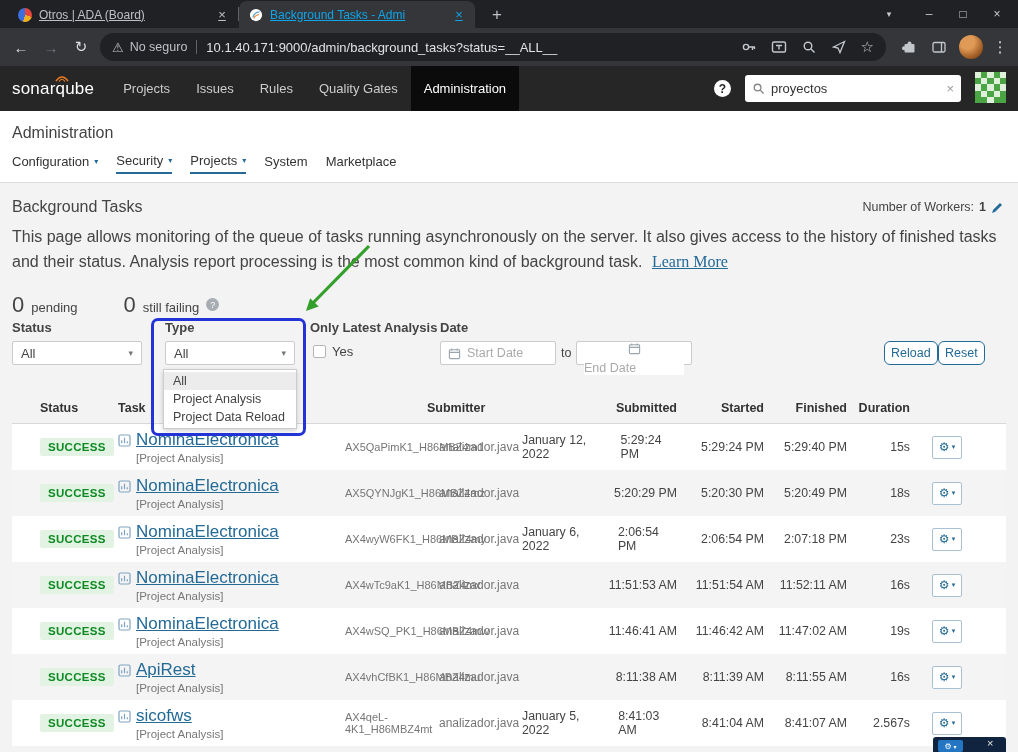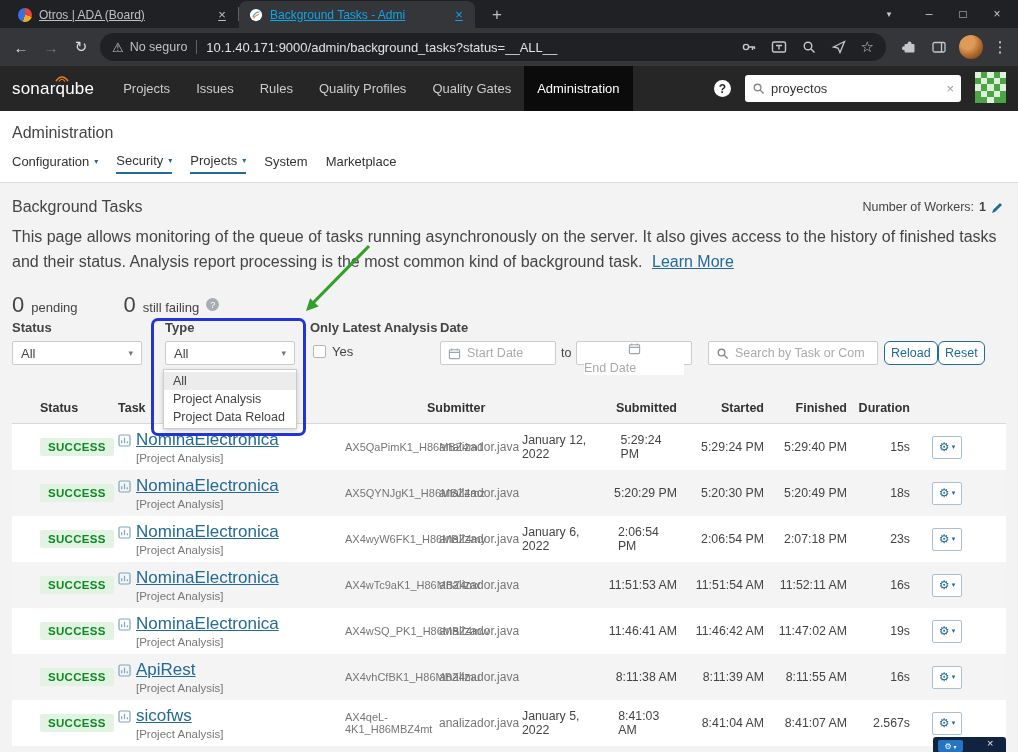--- a/index.html
+++ b/index.html
@@ -57,21 +57,21 @@
   .subnav-item .caret{font-size:8px;color:#236a97;}
   .subnav-item.underlined{border-bottom:2px solid #236a97;}
 
   
   .content{position:absolute;top:183px;left:0;right:0;bottom:0;background:#f3f3f3;}
   .page-head{display:flex;justify-content:space-between;align-items:center;padding:15px 14px 0 12px;}
   .page-title{font-size:16px;color:#444;font-weight:400;}
   .workers{display:flex;align-items:center;gap:5px;font-size:12.5px;color:#444;}
   .workers b{font-weight:bold;}
   .desc{padding:9px 0 0 12px;font-size:16px;color:#444;line-height:1.55;}
-  a.link{color:#236a97;text-decoration:underline;cursor:pointer;}
+  a.link{color:#236a97;text-decoration:underline;cursor:pointer;font-family:Liberation Serif, serif;}
   .stats{display:flex;align-items:center;gap:46px;padding:17px 12px 0 12px;}
   .stat{display:flex;align-items:baseline;gap:7px;color:#444;}
   .stat-num{font-size:22px;}
   .stat-label{font-size:13px;}
   .help-badge{width:13px;height:13px;border-radius:50%;background:#a7adb3;color:#fff;font-size:9px;display:flex;align-items:center;justify-content:center;align-self:center;}
 
   
   .f-label{position:absolute;font-size:13px;font-weight:bold;color:#444;top:137px;}
   .sel{position:absolute;top:158px;height:24px;width:130px;background:#fff;border:1px solid #ccc;border-radius:2px;display:flex;align-items:center;justify-content:space-between;padding:0 8px;font-size:13px;color:#444;}
   .sel .caret{font-size:9px;color:#777;}
@@ -208,21 +208,20 @@
     <span>sonarqube</span>
     <svg width="14" height="9" viewBox="0 0 14 9">
         <path d="M1 8 Q7 0 13 8" stroke="#ed7d20" fill="none" stroke-width="1.5"></path>
         <path d="M4 8.5 Q7 4 10 8.5" stroke="#ed7d20" fill="none" stroke-width="1.2"></path>
       </svg>
   </div>
   <div class="sq-nav">
     <span class="sq-item">Projects</span>
     <span class="sq-item">Issues</span>
     <span class="sq-item">Rules</span>
-    <span class="sq-item">Quality Profiles</span>
     <span class="sq-item">Quality Gates</span>
     <span class="sq-item active">Administration</span>
   </div>
   <div class="sq-right">
     <span class="sq-help">?</span>
     <div class="sq-search">
       <span class="ic">
           <svg width="13" height="13" viewBox="0 0 14 14" fill="none" stroke="#888" stroke-width="1.5">
             <circle cx="6" cy="6" r="3.6"></circle>
             <path d="M9 9 L12.5 12.5"></path>
@@ -339,29 +338,20 @@
   <span class="to-label">to</span>
   <div class="date-input" style="left:576px;flex-direction:column;">
     <span class="ic">
         <svg width="13" height="13" viewBox="0 0 14 14" fill="none" stroke="#9aa5ad" stroke-width="1.2">
           <rect x="1.5" y="3" width="11" height="9.5" rx="1"></rect>
           <path d="M1.5 5.8 H12.5 M4 1.5 V3.8 M10 1.5 V3.8"></path>
         </svg>
       </span>
     <input placeholder="End Date" style="">
   </div>
-  <div class="search-box">
-    <span class="ic">
-        <svg width="13" height="13" viewBox="0 0 14 14" fill="none" stroke="#888" stroke-width="1.5">
-          <circle cx="6" cy="6" r="3.6"></circle>
-          <path d="M9 9 L12.5 12.5"></path>
-        </svg>
-      </span>
-    <input placeholder="Search by Task or Com" style="">
-  </div>
   <button class="btn" style="left:884px;">Reload</button>
   <button class="btn" style="left:938px;">Reset</button>
 
   <div class="table-wrap">
     <div class="grid-row thead">
       <div class="hc1">Status</div>
       <div class="hc2">Task</div>
       <div></div>
       <div>Submitter</div>
       <div class="h-right">Submitted</div>

